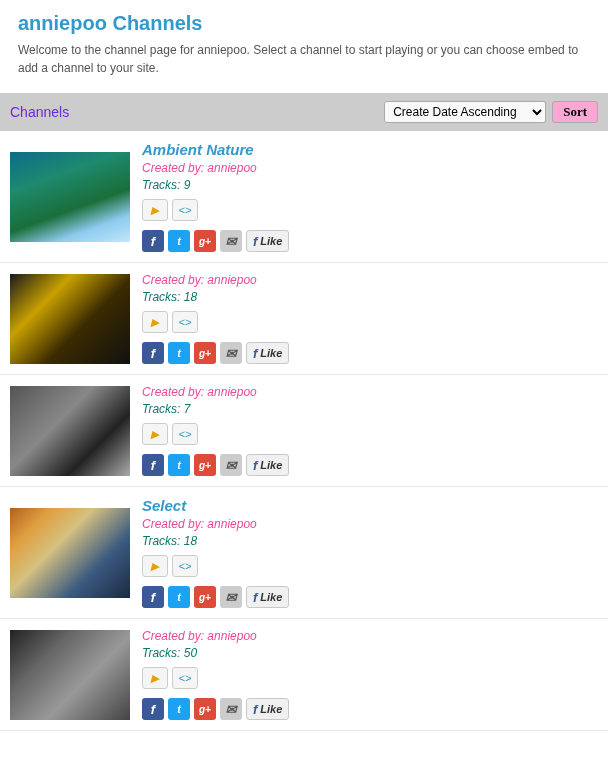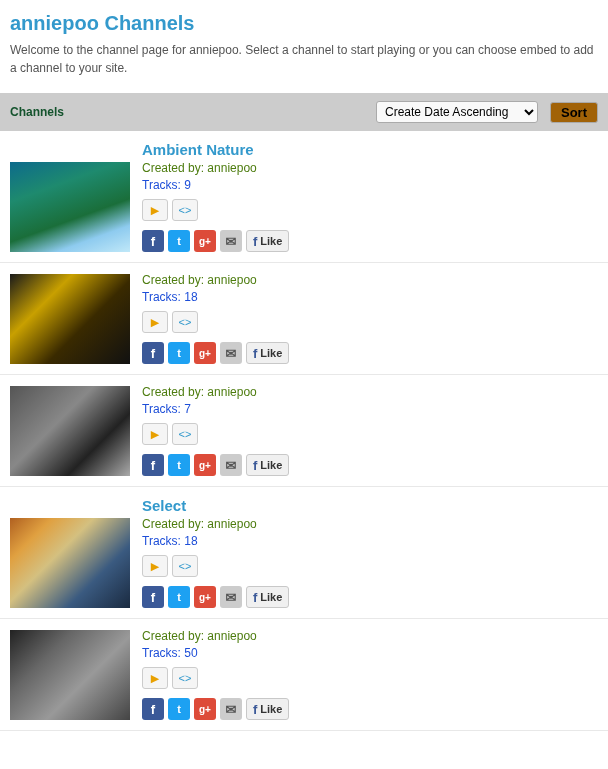--- a/index.html
+++ b/index.html
@@ -4,21 +4,21 @@
   <style>
     * { box-sizing: border-box; margin: 0; padding: 0; }
     body {
       font-family: Arial, sans-serif;
       font-size: 13px;
       color: #333;
       background: #fff;
       width: 608px;
     }
     .page-header {
-      padding: 12px 10px 6px 10px;
+      padding: 12px 10px 6px 18px;
     }
     .page-title {
       font-size: 20px;
       color: #3399cc;
       font-weight: bold;
       margin-bottom: 6px;
     }
     .page-description {
       font-size: 12px;
       color: #555;
@@ -26,55 +26,57 @@
       margin-bottom: 10px;
     }
     .channels-header {
       background: #cccccc;
       padding: 8px 10px;
       display: flex;
       align-items: center;
       justify-content: space-between;
     }
     .channels-header-title {
-      font-weight: bold;
-      font-size: 12px;
-      color: #14532d;
+      font-weight: normal;
+      font-size: 14px;
+      color: #6d28d9;
     }
     .channels-header-controls {
       display: flex;
       align-items: center;
-      gap: 12px;
+      gap: 6px;
     }
     .sort-select {
       font-size: 12px;
       padding: 2px 4px;
       border: 1px solid #aaa;
       background: #f9f9f9;
       border-radius: 3px;
     }
     .sort-button {
-      background: #a16207;
+      background: #f9a8d4;
       border: 1px solid #aaa;
       border-radius: 3px;
       padding: 2px 10px;
       font-size: 13px;
       cursor: pointer;
       font-weight: bold;
+      font-family: Liberation Serif, serif;
     }
     .channel-list {
       padding: 0;
     }
     .channel-item {
       display: flex;
       flex-direction: row;
       padding: 10px 10px;
       border-bottom: 1px solid #e8e8e8;
-      align-items: flex-end;
+      align-items: center;
       gap: 12px;
+      font-style: italic;
     }
     .channel-thumb {
       width: 120px;
       height: 90px;
       flex-shrink: 0;
       background: #888;
       overflow: hidden;
       position: relative;
     }
     .channel-info {
@@ -83,25 +85,25 @@
       flex-direction: column;
       gap: 3px;
     }
     .channel-name {
       font-size: 15px;
       font-weight: bold;
       color: #3399cc;
     }
     .channel-creator {
       font-size: 12px;
-      color: #4d7c0f;
+      color: #ec4899;
     }
     .channel-tracks {
       font-size: 12px;
-      color: #1d4ed8;
+      color: #0f766e;
     }
     .channel-actions {
       display: flex;
       gap: 4px;
       margin-top: 4px;
       align-items: center;
     }
     .action-btn {
       width: 26px;
       height: 22px;

